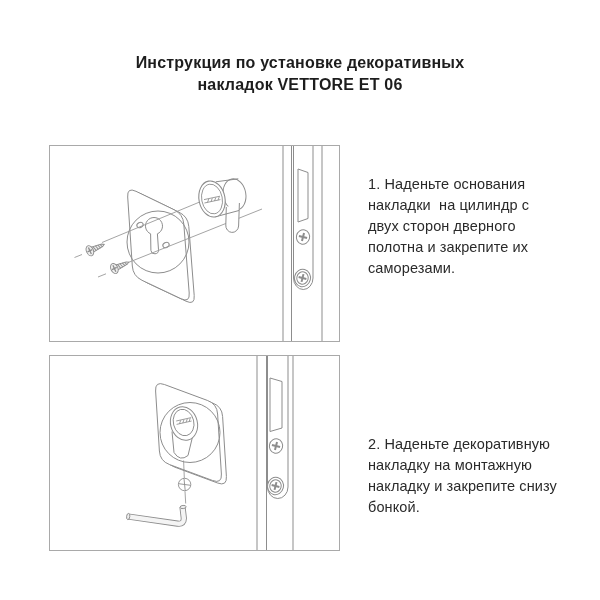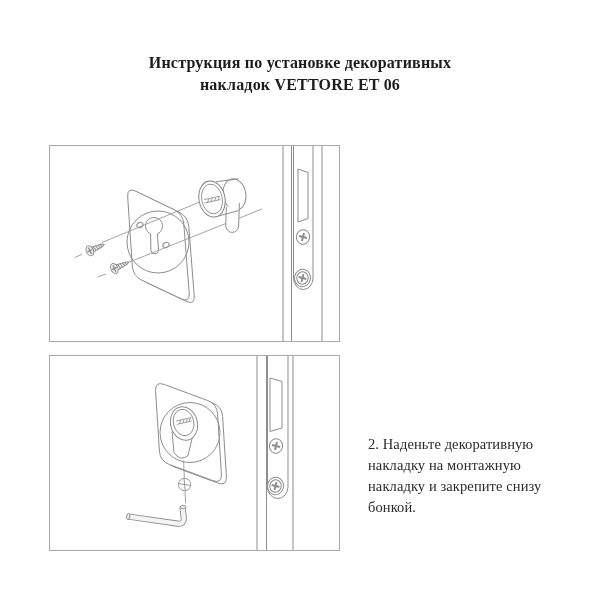--- a/index.html
+++ b/index.html
@@ -1,17 +1,17 @@
 <!DOCTYPE html>
 <html><head>
 <meta charset="utf-8">
 <style>
   html,body{margin:0;padding:0;background:#ffffff;}
   .page{position:relative;width:600px;height:600px;background:#ffffff;overflow:hidden;
-        font-family:Liberation Serif, serif;}
+        font-family:Liberation Sans, sans-serif;}
   .title{position:absolute;top:52px;left:0;width:600px;text-align:center;
          font-weight:700;font-size:16px;line-height:22px;color:#1d1d1d;
          letter-spacing:.2px;white-space:pre-wrap;}
   .panel{position:absolute;left:49px;width:291px;border:1px solid #a9a9a9;
          background:#ffffff;box-sizing:border-box;}
   .panel-1{top:145px;height:197px;}
   .panel-2{top:355px;height:196px;}
   .panel svg{display:block;width:100%;height:100%;}
   .step{position:absolute;left:368px;width:210px;font-size:14.5px;line-height:21px;
         color:#2a2a2a;letter-spacing:.1px;white-space:pre-wrap;}
@@ -168,18 +168,23 @@
         <g>
           <path d="M78,160.5 L127.5,167.6 Q134,168.6 133.8,162 L132.5,151" stroke="#8d8d8d" stroke-width="6.2"></path>
           <path d="M78,160.5 L127.5,167.6 Q134,168.6 133.8,162 L132.5,151" stroke="#f4f4f4" stroke-width="4.4"></path>
           <ellipse cx="78.2" cy="160.5" rx="1.6" ry="3.1" transform="rotate(8 78.2 160.5)" fill="#ededed" stroke-width="0.9"></ellipse>
           <ellipse cx="133.1" cy="151" rx="3" ry="1.6" transform="rotate(-5 133.1 151)" fill="#ededed" stroke-width="0.9"></ellipse>
         </g>
       </g>
     </svg>
   </div>
 
+  <div class="step step-1">1. Наденьте основания
+накладки  на цилиндр с
+двух сторон дверного
+полотна и закрепите их
+саморезами.</div>
   <div class="step step-2">2. Наденьте декоративную
 накладку на монтажную
 накладку и закрепите снизу
 бонкой.</div>
 
 </div>
 
 </body></html>

